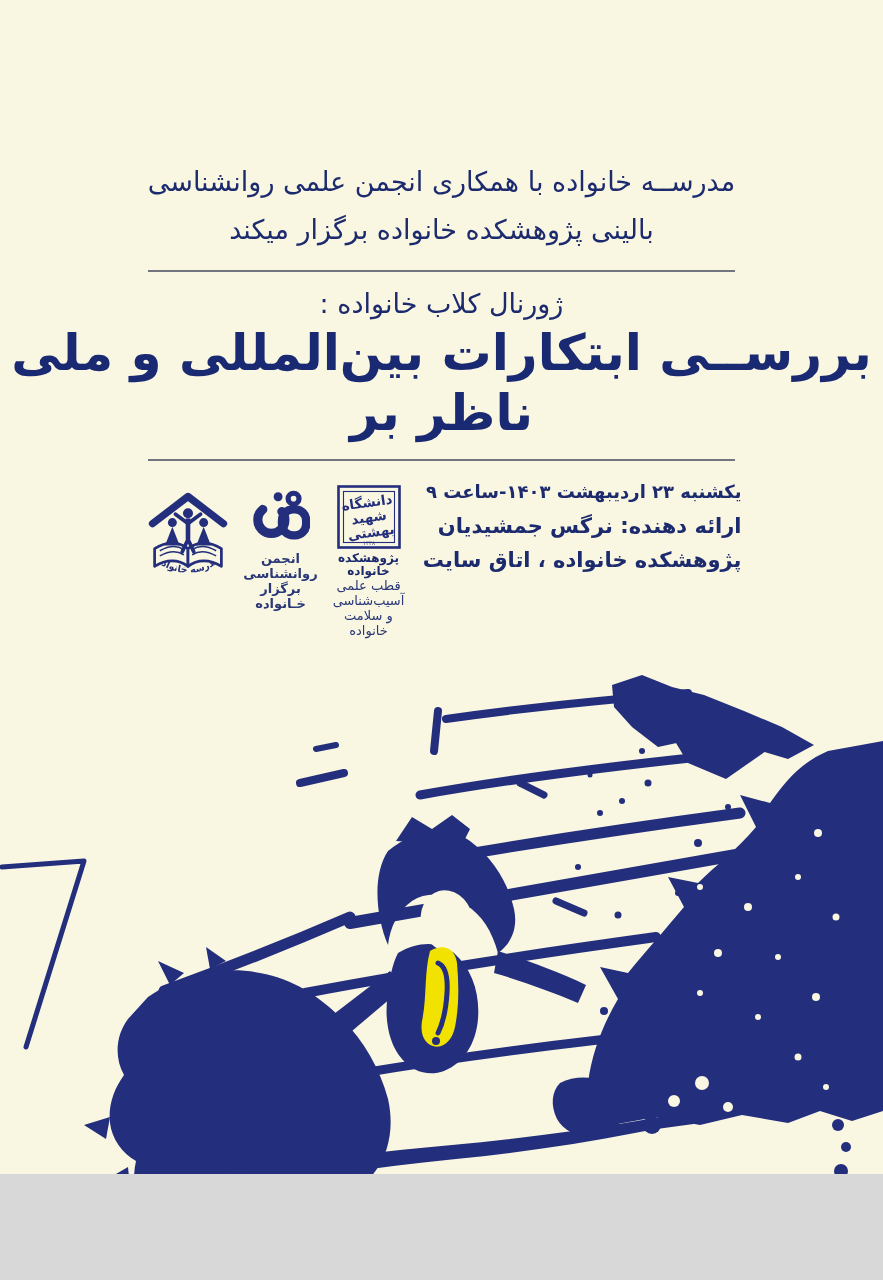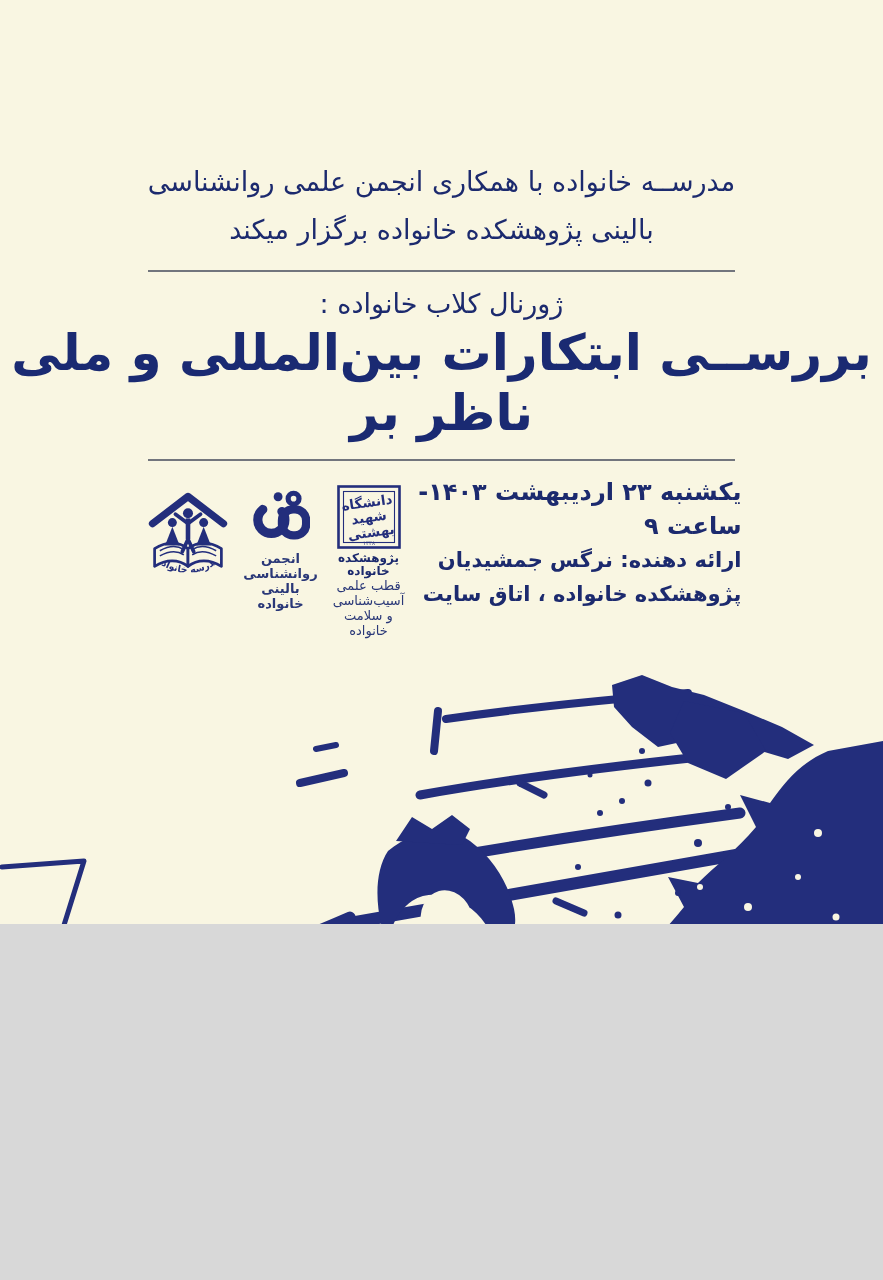--- a/index.html
+++ b/index.html
@@ -1,28 +1,28 @@
 <!DOCTYPE html>
 <html lang="fa"><head>
 <meta charset="utf-8">
 <style>
   html,body{margin:0;padding:0;background:#d8d8d8;}
   .poster{
-    position:relative;width:883px;height:924px;margin:0 auto;
+    position:relative;width:883px;height:1174px;margin:0 auto;
     background:#f9f6e2;overflow:hidden;direction:rtl;
     font-family:"DejaVu Sans",sans-serif;color:#1c2a6e;
   }
   .content{position:absolute;top:0;left:0;right:0;}
   .header{margin-top:158px;text-align:center;font-size:27px;line-height:48px;font-weight:normal;}
   .rule{width:587px;margin:16px auto 0;border:0;border-top:2px solid #5b5e6b;opacity:.85;}
   .subtitle{margin-top:16px;text-align:center;font-size:27px;}
   .title{margin-top:4px;text-align:center;font-size:50px;font-weight:bold;line-height:60px;letter-spacing:-1px;color:#1a2a72;}
   .info-row{width:600px;margin:10px auto 0;display:flex;align-items:flex-start;}
   .event{flex:0 0 330px;font-size:21px;font-weight:bold;line-height:34px;padding-top:4px;}
-  .event .dt{font-size:24px;}
+  .event .dt{font-size:18px;}
   .logos{flex:1;display:flex;justify-content:flex-start;gap:12px;padding-top:14px;}
   .logo{display:flex;flex-direction:column;align-items:center;text-align:center;}
   .logo .cap-b{font-size:12px;font-weight:bold;margin-top:3px;line-height:13px;}
   .logo .cap-s{font-size:13px;line-height:15px;color:#2a3878;}
   .illustration{position:absolute;left:0;top:655px;width:883px;height:625px;}
 </style>
 </head>
 <body>
 
 <div class="poster">
@@ -70,21 +70,21 @@
         </div>
 
         <div class="logo" style="width:66px">
           <svg width="58" height="66" viewBox="0 0 60 68">
             <circle cx="27" cy="12" r="4.6" fill="#232e7c"></circle>
             <circle cx="20" cy="36" r="14" fill="none" stroke="#232e7c" stroke-width="9.5" stroke-dasharray="66 22" stroke-dashoffset="10" stroke-linecap="round"></circle>
             <circle cx="43" cy="14" r="5.6" fill="none" stroke="#232e7c" stroke-width="5.4"></circle>
             <rect x="31" y="25" width="25" height="27" rx="11.5" fill="none" stroke="#232e7c" stroke-width="8.6"></rect>
           </svg>
           <div class="cap-s" style="font-weight:bold">انجمن روانشناسی</div>
-          <div class="cap-s" style="font-weight:bold">بالینی خانواده</div>
+          <div class="cap-s" style="font-weight:bold">برگزار خـانواده</div>
         </div>
 
         <div class="logo" style="width:96px">
           <svg width="92" height="96" viewBox="0 0 86 92">
             <path d="M9 37 L43 11 L77 37" fill="none" stroke="#232e7c" stroke-width="7" stroke-linecap="round" stroke-linejoin="round"></path>
             <path d="M11 61 C 22 54, 34 54, 43 61 L 43 78 C 34 71, 22 71, 11 78 Z" fill="#f9f6e2" stroke="#232e7c" stroke-width="2.6" stroke-linejoin="round"></path>
             <path d="M75 61 C 64 54, 52 54, 43 61 L 43 78 C 52 71, 64 71, 75 78 Z" fill="#f9f6e2" stroke="#232e7c" stroke-width="2.6" stroke-linejoin="round"></path>
             <path d="M16 63 C 25 58, 33 58, 39 62 M16 68 C 25 63, 33 63, 39 67 M70 63 C 61 58, 53 58, 47 62 M70 68 C 61 63, 53 63, 47 67" fill="none" stroke="#232e7c" stroke-width="1.4"></path>
             <g fill="#232e7c" stroke="#232e7c">
               <circle cx="43" cy="27" r="4.8" stroke="none"></circle>

